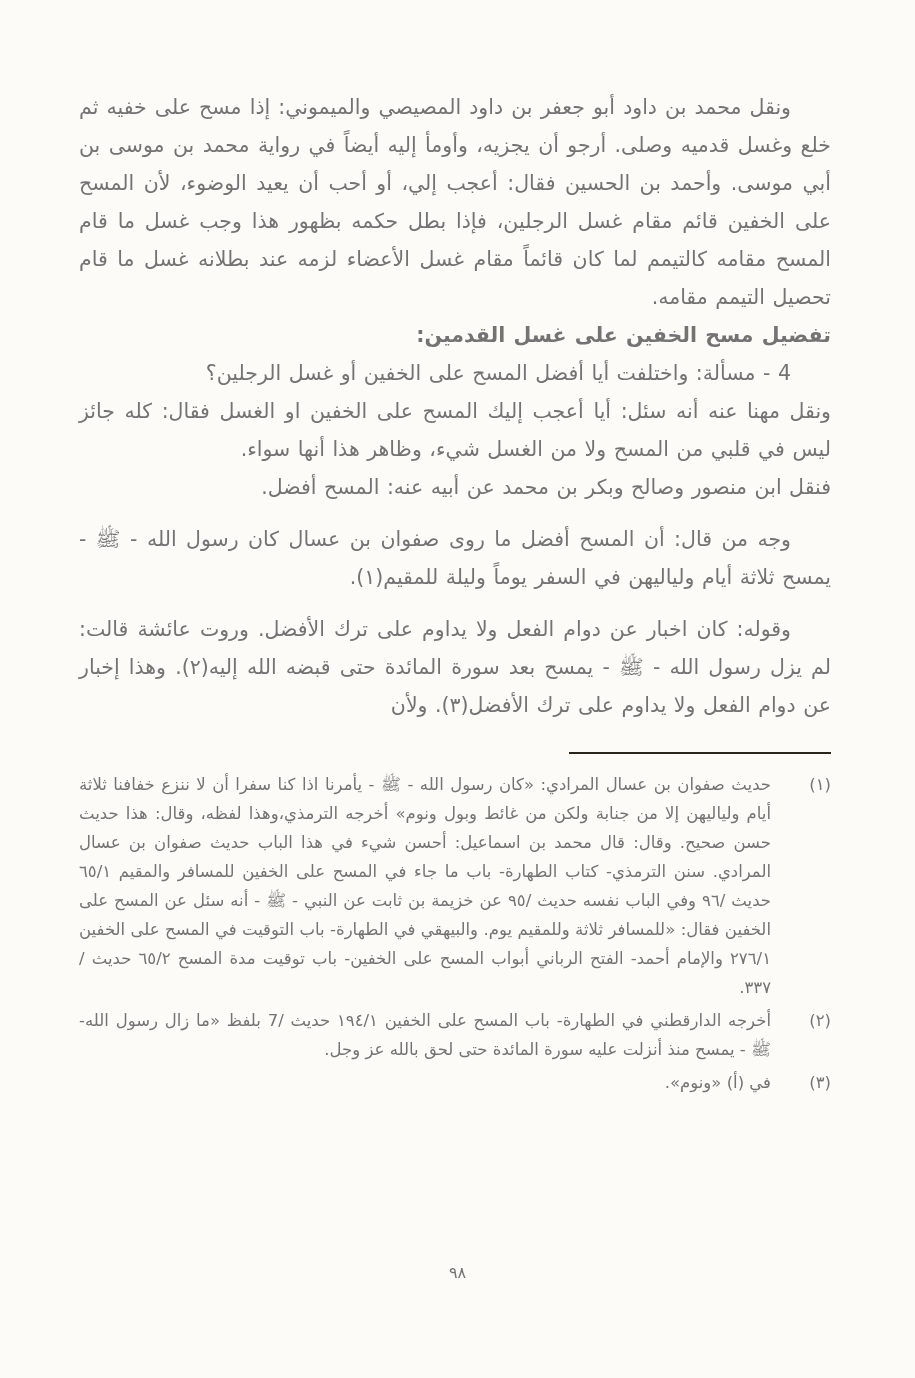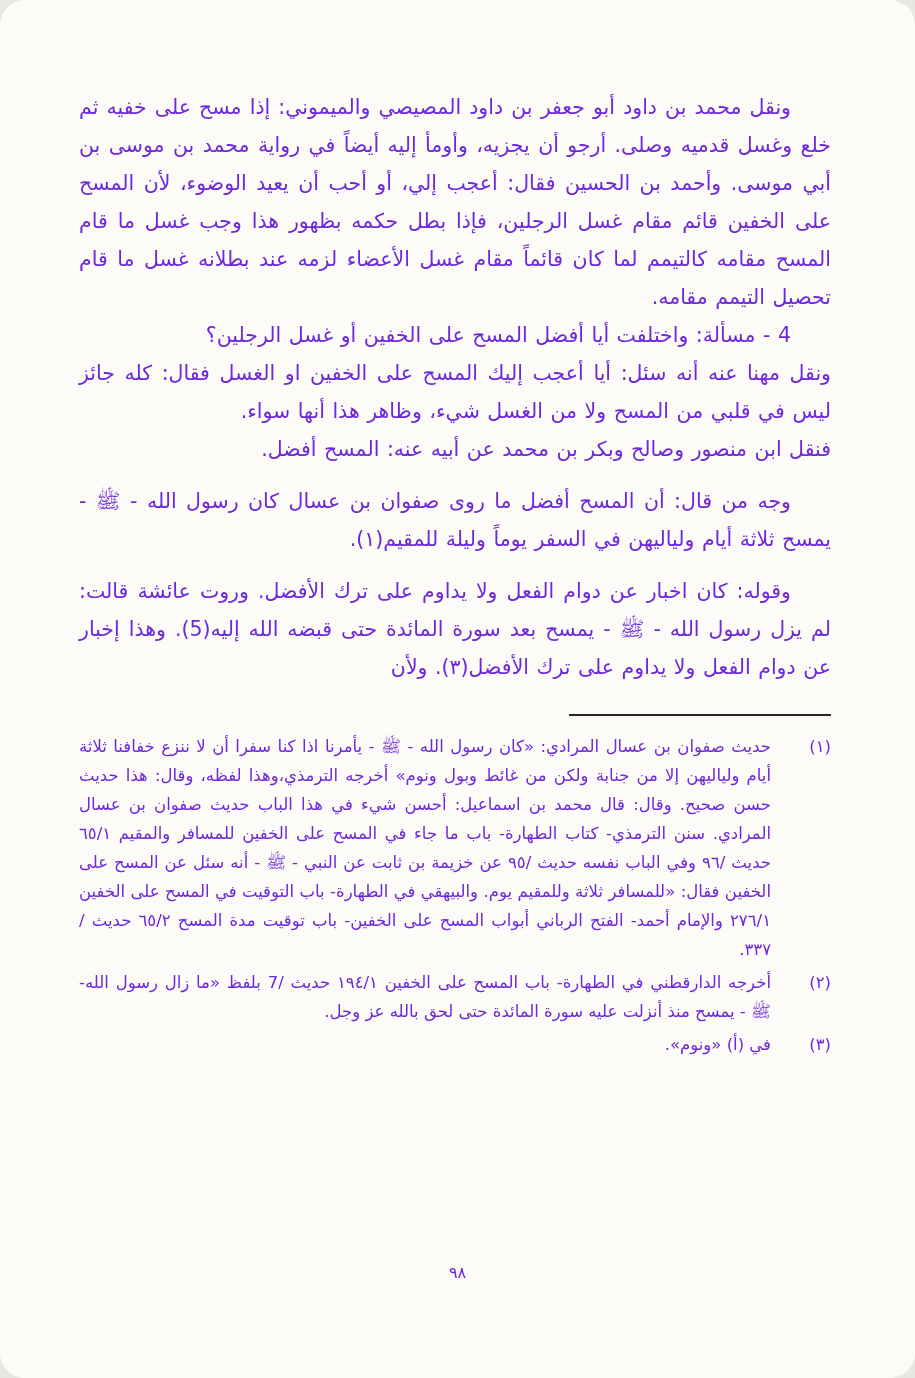--- a/index.html
+++ b/index.html
@@ -2,22 +2,21 @@
 <html lang="ar" dir="rtl"><head>
 <meta charset="utf-8">
 <style>
   html,body{margin:0;padding:0;background:#e9e7e1;}
   .page{
     width:915px;height:1378px;margin:0 auto;
     background:#fcfbf7;
     position:relative;overflow:hidden;
     direction:rtl;
     font-family:"DejaVu Sans",sans-serif;
-    color:#6d28d9;
-    border-radius:25px;
+    color:#737373;
   }
   .content{position:absolute;top:88px;right:84px;width:752px;}
   .main p{margin:0;font-size:20.5px;line-height:38px;text-align:justify;word-spacing:1px;}
   .main p.indent{text-indent:40px;}
   .main p.gap-top{margin-top:14px;}
   .heading{font-weight:bold;font-size:21px;line-height:40px;margin:24px 0 12px;}
   .fn-sep{width:262px;border:none;border-top:2px solid #2a261c;margin:28px 0 16px;}
   .footnotes{font-size:16.5px;line-height:29px;}
   .fn-row{display:flex;margin-bottom:4px;}
   .fn-marker{flex:0 0 52px;padding-left:8px;}
@@ -28,25 +27,26 @@
   }
 </style>
 </head>
 <body>
 
 <div class="page">
   <div class="content">
 
     <div class="main">
       <p class="indent">ونقل محمد بن داود أبو جعفر بن داود المصيصي والميموني: إذا مسح على خفيه ثم خلع وغسل قدميه وصلى. أرجو أن يجزيه، وأومأ إليه أيضاً في رواية محمد بن موسى بن أبي موسى. وأحمد بن الحسين فقال: أعجب إلي، أو أحب أن يعيد الوضوء، لأن المسح على الخفين قائم مقام غسل الرجلين، فإذا بطل حكمه بظهور هذا وجب غسل ما قام المسح مقامه كالتيمم لما كان قائماً مقام غسل الأعضاء لزمه عند بطلانه غسل ما قام تحصيل التيمم مقامه.</p>
+      <p class="heading">تفضيل مسح الخفين على غسل القدمين:</p>
       <p class="indent">4 - مسألة: واختلفت أيا أفضل المسح على الخفين أو غسل الرجلين؟</p>
       <p>ونقل مهنا عنه أنه سئل: أيا أعجب إليك المسح على الخفين او الغسل فقال: كله جائز ليس في قلبي من المسح ولا من الغسل شيء، وظاهر هذا أنها سواء.</p>
       <p>فنقل ابن منصور وصالح وبكر بن محمد عن أبيه عنه: المسح أفضل.</p>
       <p class="indent gap-top">وجه من قال: أن المسح أفضل ما روى صفوان بن عسال كان رسول الله - ﷺ - يمسح ثلاثة أيام ولياليهن في السفر يوماً وليلة للمقيم(١).</p>
-      <p class="indent gap-top">وقوله: كان اخبار عن دوام الفعل ولا يداوم على ترك الأفضل. وروت عائشة قالت: لم يزل رسول الله - ﷺ - يمسح بعد سورة المائدة حتى قبضه الله إليه(5). وهذا إخبار عن دوام الفعل ولا يداوم على ترك الأفضل(٣). ولأن</p>
+      <p class="indent gap-top">وقوله: كان اخبار عن دوام الفعل ولا يداوم على ترك الأفضل. وروت عائشة قالت: لم يزل رسول الله - ﷺ - يمسح بعد سورة المائدة حتى قبضه الله إليه(٢). وهذا إخبار عن دوام الفعل ولا يداوم على ترك الأفضل(٣). ولأن</p>
     </div>
 
     <hr class="fn-sep">
 
     <div class="footnotes">
       <div class="fn-row">
         <span class="fn-marker">(١)</span>
         <span class="fn-text">حديث صفوان بن عسال المرادي: «كان رسول الله - ﷺ - يأمرنا اذا كنا سفرا أن لا ننزع خفافنا ثلاثة أيام ولياليهن إلا من جنابة ولكن من غائط وبول ونوم» أخرجه الترمذي،وهذا لفظه، وقال: هذا حديث حسن صحيح. وقال: قال محمد بن اسماعيل: أحسن شيء في هذا الباب حديث صفوان بن عسال المرادي. سنن الترمذي- كتاب الطهارة- باب ما جاء في المسح على الخفين للمسافر والمقيم ٦٥/١ حديث /٩٦ وفي الباب نفسه حديث /٩٥ عن خزيمة بن ثابت عن النبي - ﷺ - أنه سئل عن المسح على الخفين فقال: «للمسافر ثلاثة وللمقيم يوم. والبيهقي في الطهارة- باب التوقيت في المسح على الخفين ٢٧٦/١ والإمام أحمد- الفتح الرباني أبواب المسح على الخفين- باب توقيت مدة المسح ٦٥/٢ حديث /٣٣٧.</span>
       </div>
       <div class="fn-row">

